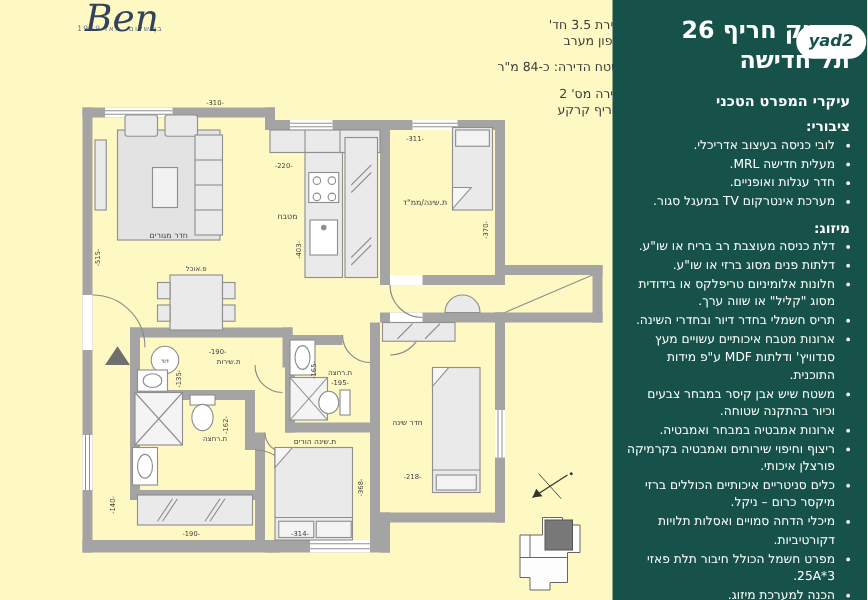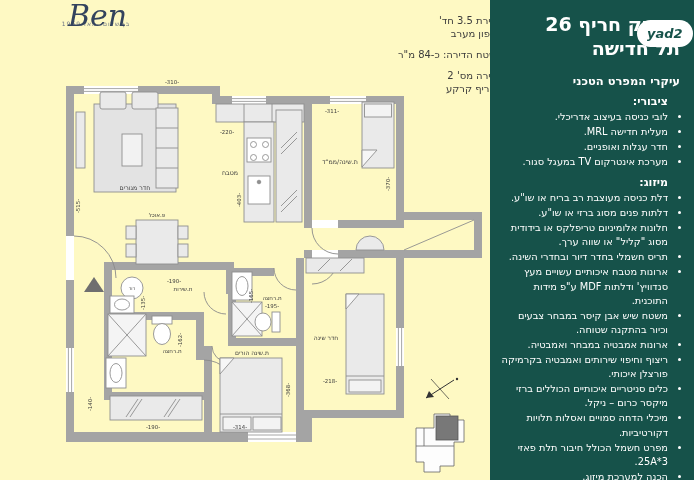--- a/index.html
+++ b/index.html
@@ -16,21 +16,21 @@
         font-size:10px;color:#3c3c3c;line-height:1.3;}
   .info .grp{margin-bottom:8px;}
   
   .sidebar{position:absolute;left:490px;top:0;width:204px;height:480px;background:#16524a;
            color:#fff;direction:rtl;box-sizing:border-box;padding:10px 14px 8px 10px;}
   .badge{position:absolute;top:21px;left:148px;background:#fff;color:#16524a;font-weight:700;
          font-style:italic;font-size:13px;line-height:1;padding:6px 9px;border-radius:14px;
          box-shadow:0 0 0 1px #fff;}
   .sb-title{font-size:19px;font-weight:700;line-height:1.28;margin-top:2px;}
   .sb-sub{font-size:11.5px;font-weight:700;margin-top:13px;}
-  .sb-head{font-size:11px;font-weight:700;margin:7px 12px 2px;}
+  .sb-head{font-size:11px;font-weight:700;margin:7px 0 2px;}
   .sb-list{margin:0;padding:0 12px 0 0;list-style:disc;font-size:9.8px;line-height:1.44;}
   .sb-list li{margin:0 0 1px;}
   
   .plan{position:absolute;left:0;top:0;}
   .plan text{fill:#3d3d3d;}
 </style>
 </head>
 <body>
 
 <div class="page">

